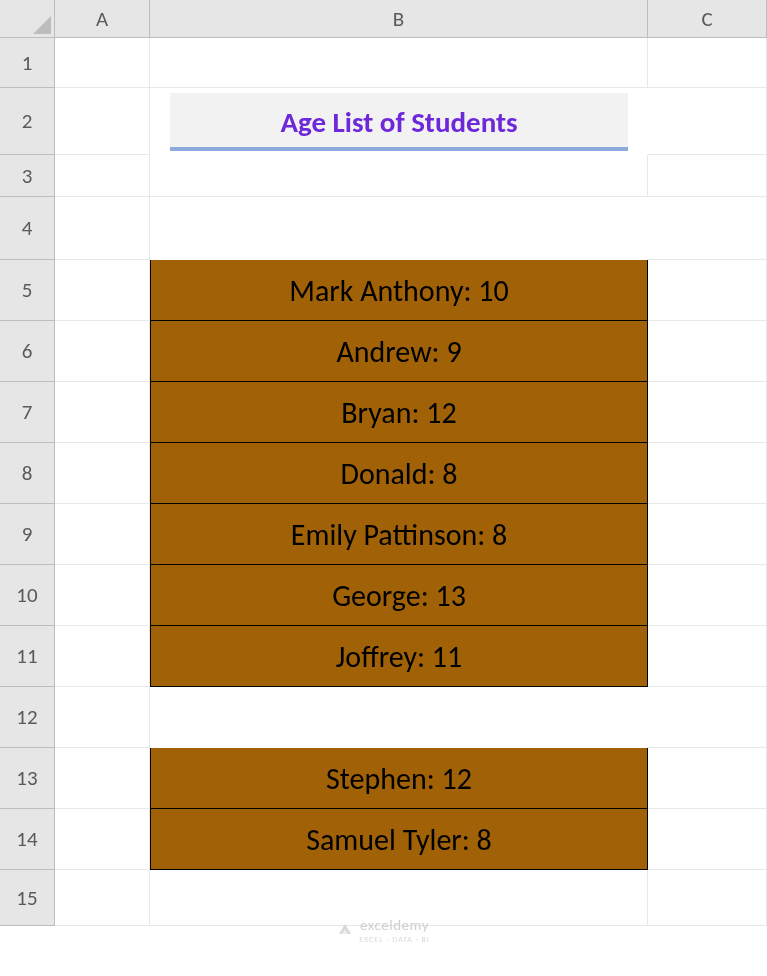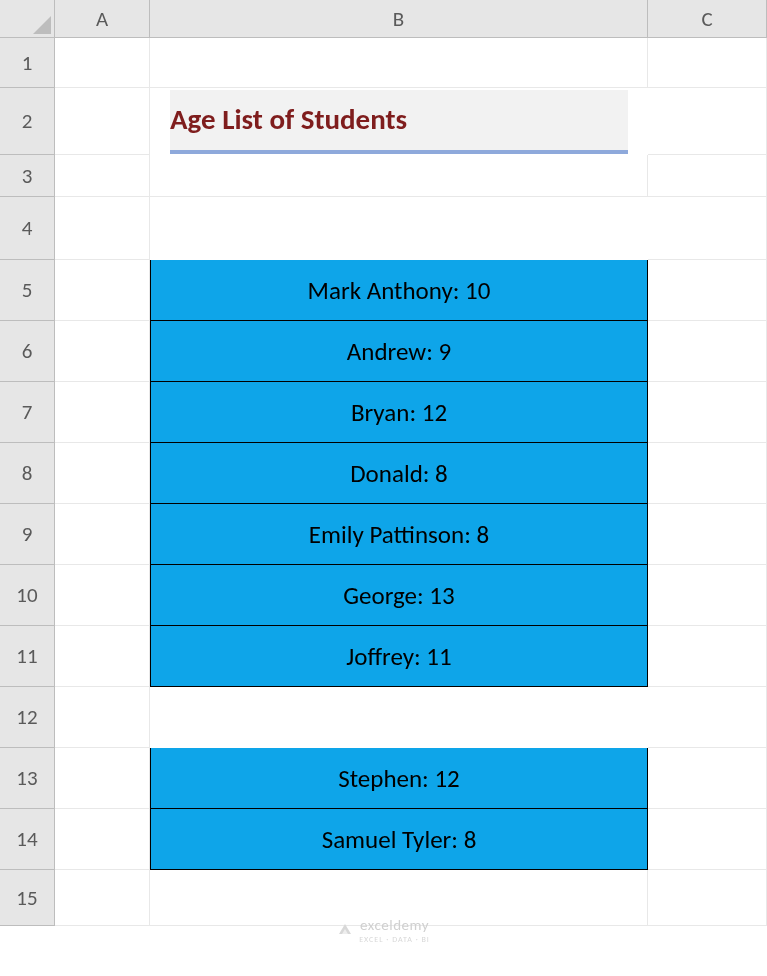--- a/index.html
+++ b/index.html
@@ -47,43 +47,43 @@
   }
   
   .title-cell {
     grid-column: 3; grid-row: 3;
     display: flex; align-items: center; justify-content: center;
     padding: 0 20px;
   }
   .title-inner {
     width: 100%;
     background: #f2f2f2;
-    color: #7f1d1d;
+    color: #6d28d9;
     font-weight: bold;
     font-size: 29px;
-    text-align: left;
-    padding: 11px 0 13px 0;
+    text-align: center;
+    padding: 11px 0 7px 0;
     border-bottom: 4px solid #8ea9db;
   }
   
   .tbl-header {
     grid-column: 3; grid-row: 5;
     background: #fbe5d6;
     border: 1.5px solid #000;
     display: flex; align-items: center; justify-content: center;
     font-weight: bold; font-size: 26px; color: #000;
   }
   .tbl-cell {
     grid-column: 3;
     border-left: 1.5px solid #000;
     border-right: 1.5px solid #000;
     border-bottom: 1.5px solid #000;
     display: flex; align-items: center; justify-content: center;
-    font-size: 25px; color: #000;
-    background: #0ea5e9;
+    font-size: 30px; color: #000;
+    background: #a16207;
   }
   .watermark {
     position: absolute;
     left: 0; width: 767px;
     bottom: 32px;
     text-align: center;
     font-size: 15px;
     color: #d0d0d0;
     letter-spacing: 0.5px;
     display: flex; align-items: center; justify-content: center; gap: 6px;

